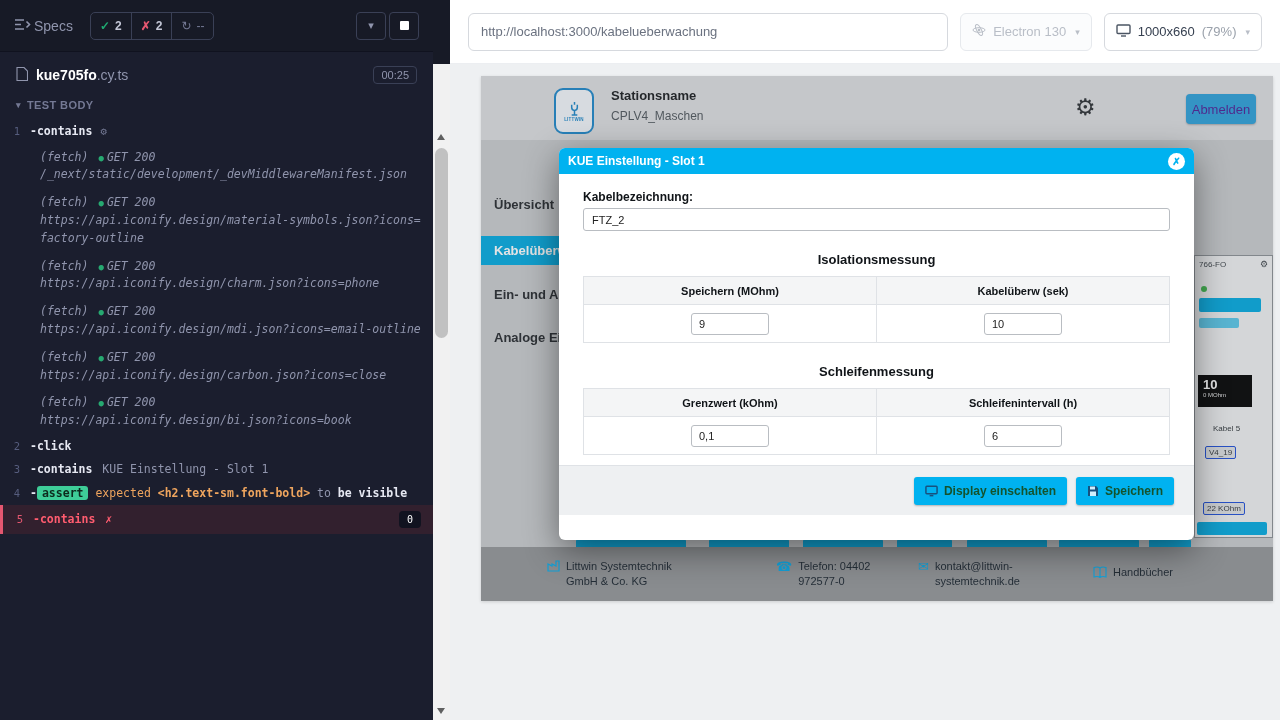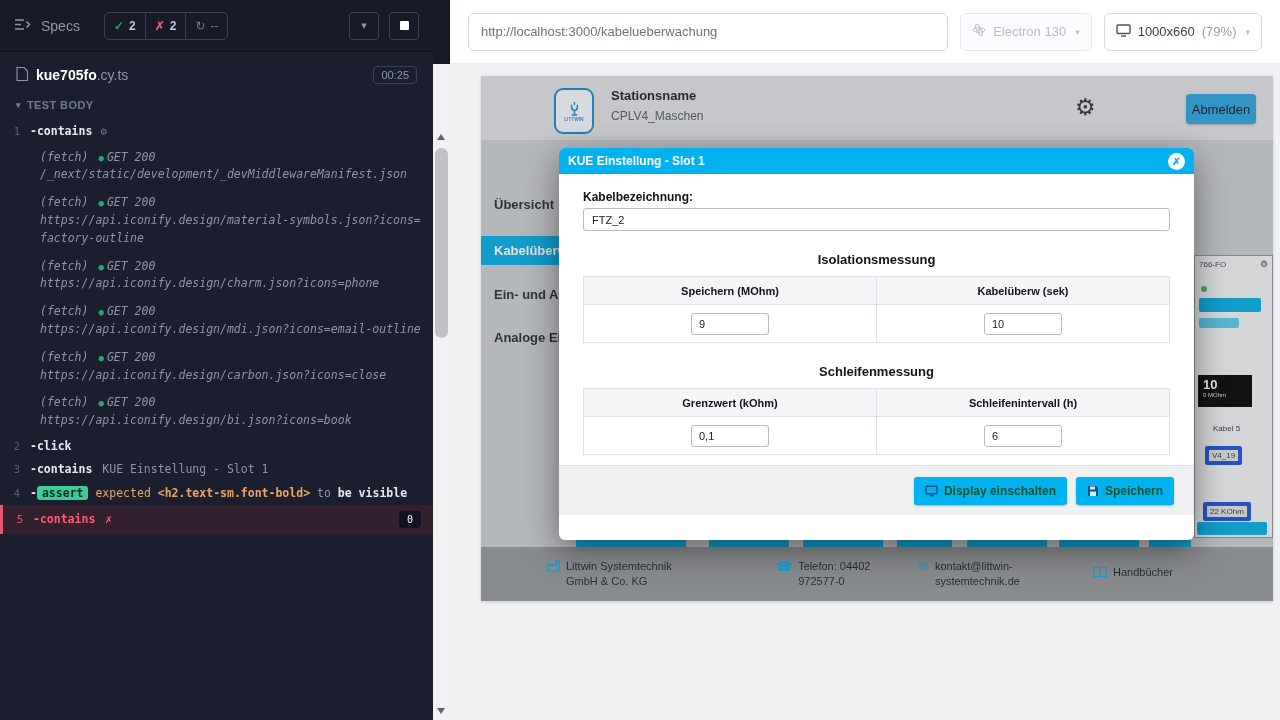--- a/index.html
+++ b/index.html
@@ -2,21 +2,21 @@
 <html><head>
 <meta charset="utf-8">
 <style>
   *{margin:0;padding:0;box-sizing:border-box}
   html,body{width:1280px;height:720px;overflow:hidden}
   body{font-family:"Liberation Sans",sans-serif;background:#f3f4f6}
   .screen{position:relative;width:1280px;height:720px}
 
   
   .cy{position:absolute;left:0;top:0;width:433px;height:720px;background:#1b1e2e;color:#d0d2e0;overflow:hidden}
-  .cy-top{height:52px;background:#171a26;display:flex;align-items:center;gap:10px;padding:0 14px;border-bottom:1px solid #10121f}
+  .cy-top{height:52px;background:#171a26;display:flex;align-items:center;gap:3px;padding:0 14px;border-bottom:1px solid #10121f}
   .cy-top .specs{color:#9095ad;font-size:14px}
   .stats{display:flex;align-items:center;border:1px solid #3a4056;border-radius:5px;height:28px;overflow:hidden;font-size:12px;margin-left:14px}
   .stat{display:flex;align-items:center;gap:5px;padding:0 9px;height:100%;border-right:1px solid #3a4056;color:#c3c6d6;font-weight:bold}
   .stat:last-child{border-right:none}
   .ic-check{color:#1fa971;font-size:12px}
   .ic-x{color:#e45770;font-size:12px}
   .ic-restart{color:#747994;font-size:12px}
   .stat.pending{color:#747994;font-weight:normal}
   .cy-top .grow{flex:1}
   .sq{width:30px;height:28px;border:1px solid #3a4056;border-radius:4px;display:flex;align-items:center;justify-content:center;color:#9095ad;font-size:11px}
@@ -73,36 +73,36 @@
   .aut{position:absolute;left:31px;top:12px;width:792px;height:525px;background:#c9cbce;box-shadow:0 1px 3px rgba(0,0,0,.15)}
   .aut-overlay{position:absolute;inset:0;background:rgba(96,102,108,.18);z-index:3}
 
   .aut-head{position:absolute;left:0;top:0;width:100%;height:64px;background:#dcdde0;z-index:1}
   .logo{position:absolute;left:73px;top:12px;width:40px;height:46px;background:#f2f6fa;border:2px solid #1c86c8;border-radius:9px;display:flex;flex-direction:column;align-items:center;justify-content:center;gap:1px}
   .logo-txt{font-size:4.5px;font-weight:bold;color:#1c86c8;letter-spacing:.2px}
   .station{position:absolute;left:130px;top:12px}
   .station .s1{font-size:13px;font-weight:bold;color:#16191c}
   .station .s2{font-size:12px;color:#4e555b;margin-top:6px}
   .gear-aut{position:absolute;left:594px;top:18px;font-size:23px;color:#2b2f33}
-  .logout{position:absolute;left:705px;top:18px;width:70px;height:30px;background:#2b9fd8;color:#0f172a;font-size:13px;border-radius:4px;display:flex;align-items:center;justify-content:center;box-shadow:0 1px 2px rgba(0,0,0,.25)}
+  .logout{position:absolute;left:705px;top:18px;width:70px;height:30px;background:#2b9fd8;color:#4c1d95;font-size:13px;border-radius:4px;display:flex;align-items:center;justify-content:center;box-shadow:0 1px 2px rgba(0,0,0,.25)}
 
   .nav-item{position:absolute;left:13px;font-size:13px;font-weight:bold;color:#24282c;white-space:nowrap;overflow:hidden;width:65px;z-index:1}
   .nav-active{position:absolute;left:0;top:160px;width:78px;height:29px;background:#00a9e0;color:#fff;font-size:13px;font-weight:bold;line-height:29px;padding-left:13px;white-space:nowrap;overflow:hidden;z-index:1}
 
   .rpanel{position:absolute;left:713px;top:179px;width:79px;height:283px;background:#eef0f1;border:1px solid #8a8f94;z-index:1;overflow:hidden}
   .rp-head{display:flex;justify-content:space-between;align-items:center;padding:3px 4px;font-size:8px;color:#3c4248}
   .rp-gear{font-size:9px;color:#3c4248}
   .rp-dot{position:absolute;left:6px;top:30px;width:6px;height:6px;border-radius:50%;background:#3cb54a}
   .rp-cyan1{position:absolute;left:4px;top:42px;width:62px;height:14px;background:#00a9e0;border-radius:2px}
   .rp-cyan2{position:absolute;left:4px;top:62px;width:40px;height:10px;background:#57c6e8;border-radius:2px}
   .rp-display{position:absolute;left:3px;top:119px;width:54px;height:32px;background:#000;color:#fff;padding:2px 5px}
   .rp-display .v{font-size:13px;font-weight:bold}
   .rp-display .u{font-size:6px;color:#e8e8e8}
   .rp-lab{position:absolute;font-size:8px;color:#2f3438}
-  .rp-chip{position:absolute;font-size:8px;color:#2f3438;background:#dfe1e3;border:4px solid #1d4ed8;padding:1px 3px;border-radius:2px}
+  .rp-chip{position:absolute;font-size:8px;color:#2f3438;background:#dfe1e3;border:1px solid #1d4ed8;padding:1px 3px;border-radius:2px}
   .rp-btn{position:absolute;left:2px;bottom:2px;width:70px;height:13px;background:#00a9e0;border-radius:2px}
 
   .frag{position:absolute;top:463px;height:8px;background:#00a9e0;z-index:1;border-radius:2px 2px 0 0}
 
   .aut-foot{position:absolute;left:0;bottom:0;width:100%;height:54px;background:#939598;z-index:1}
   .f-item{position:absolute;display:flex;gap:6px;font-size:11px;color:#16212b;line-height:1.35;align-items:flex-start}
   .f-ico{color:#00aeef;font-size:13px;line-height:1;margin-top:1px}
 
   
   .modal{position:absolute;left:78px;top:72px;width:635px;height:392px;background:#fff;border-radius:6px;box-shadow:0 10px 34px rgba(0,0,0,.45);z-index:5;overflow:hidden}

